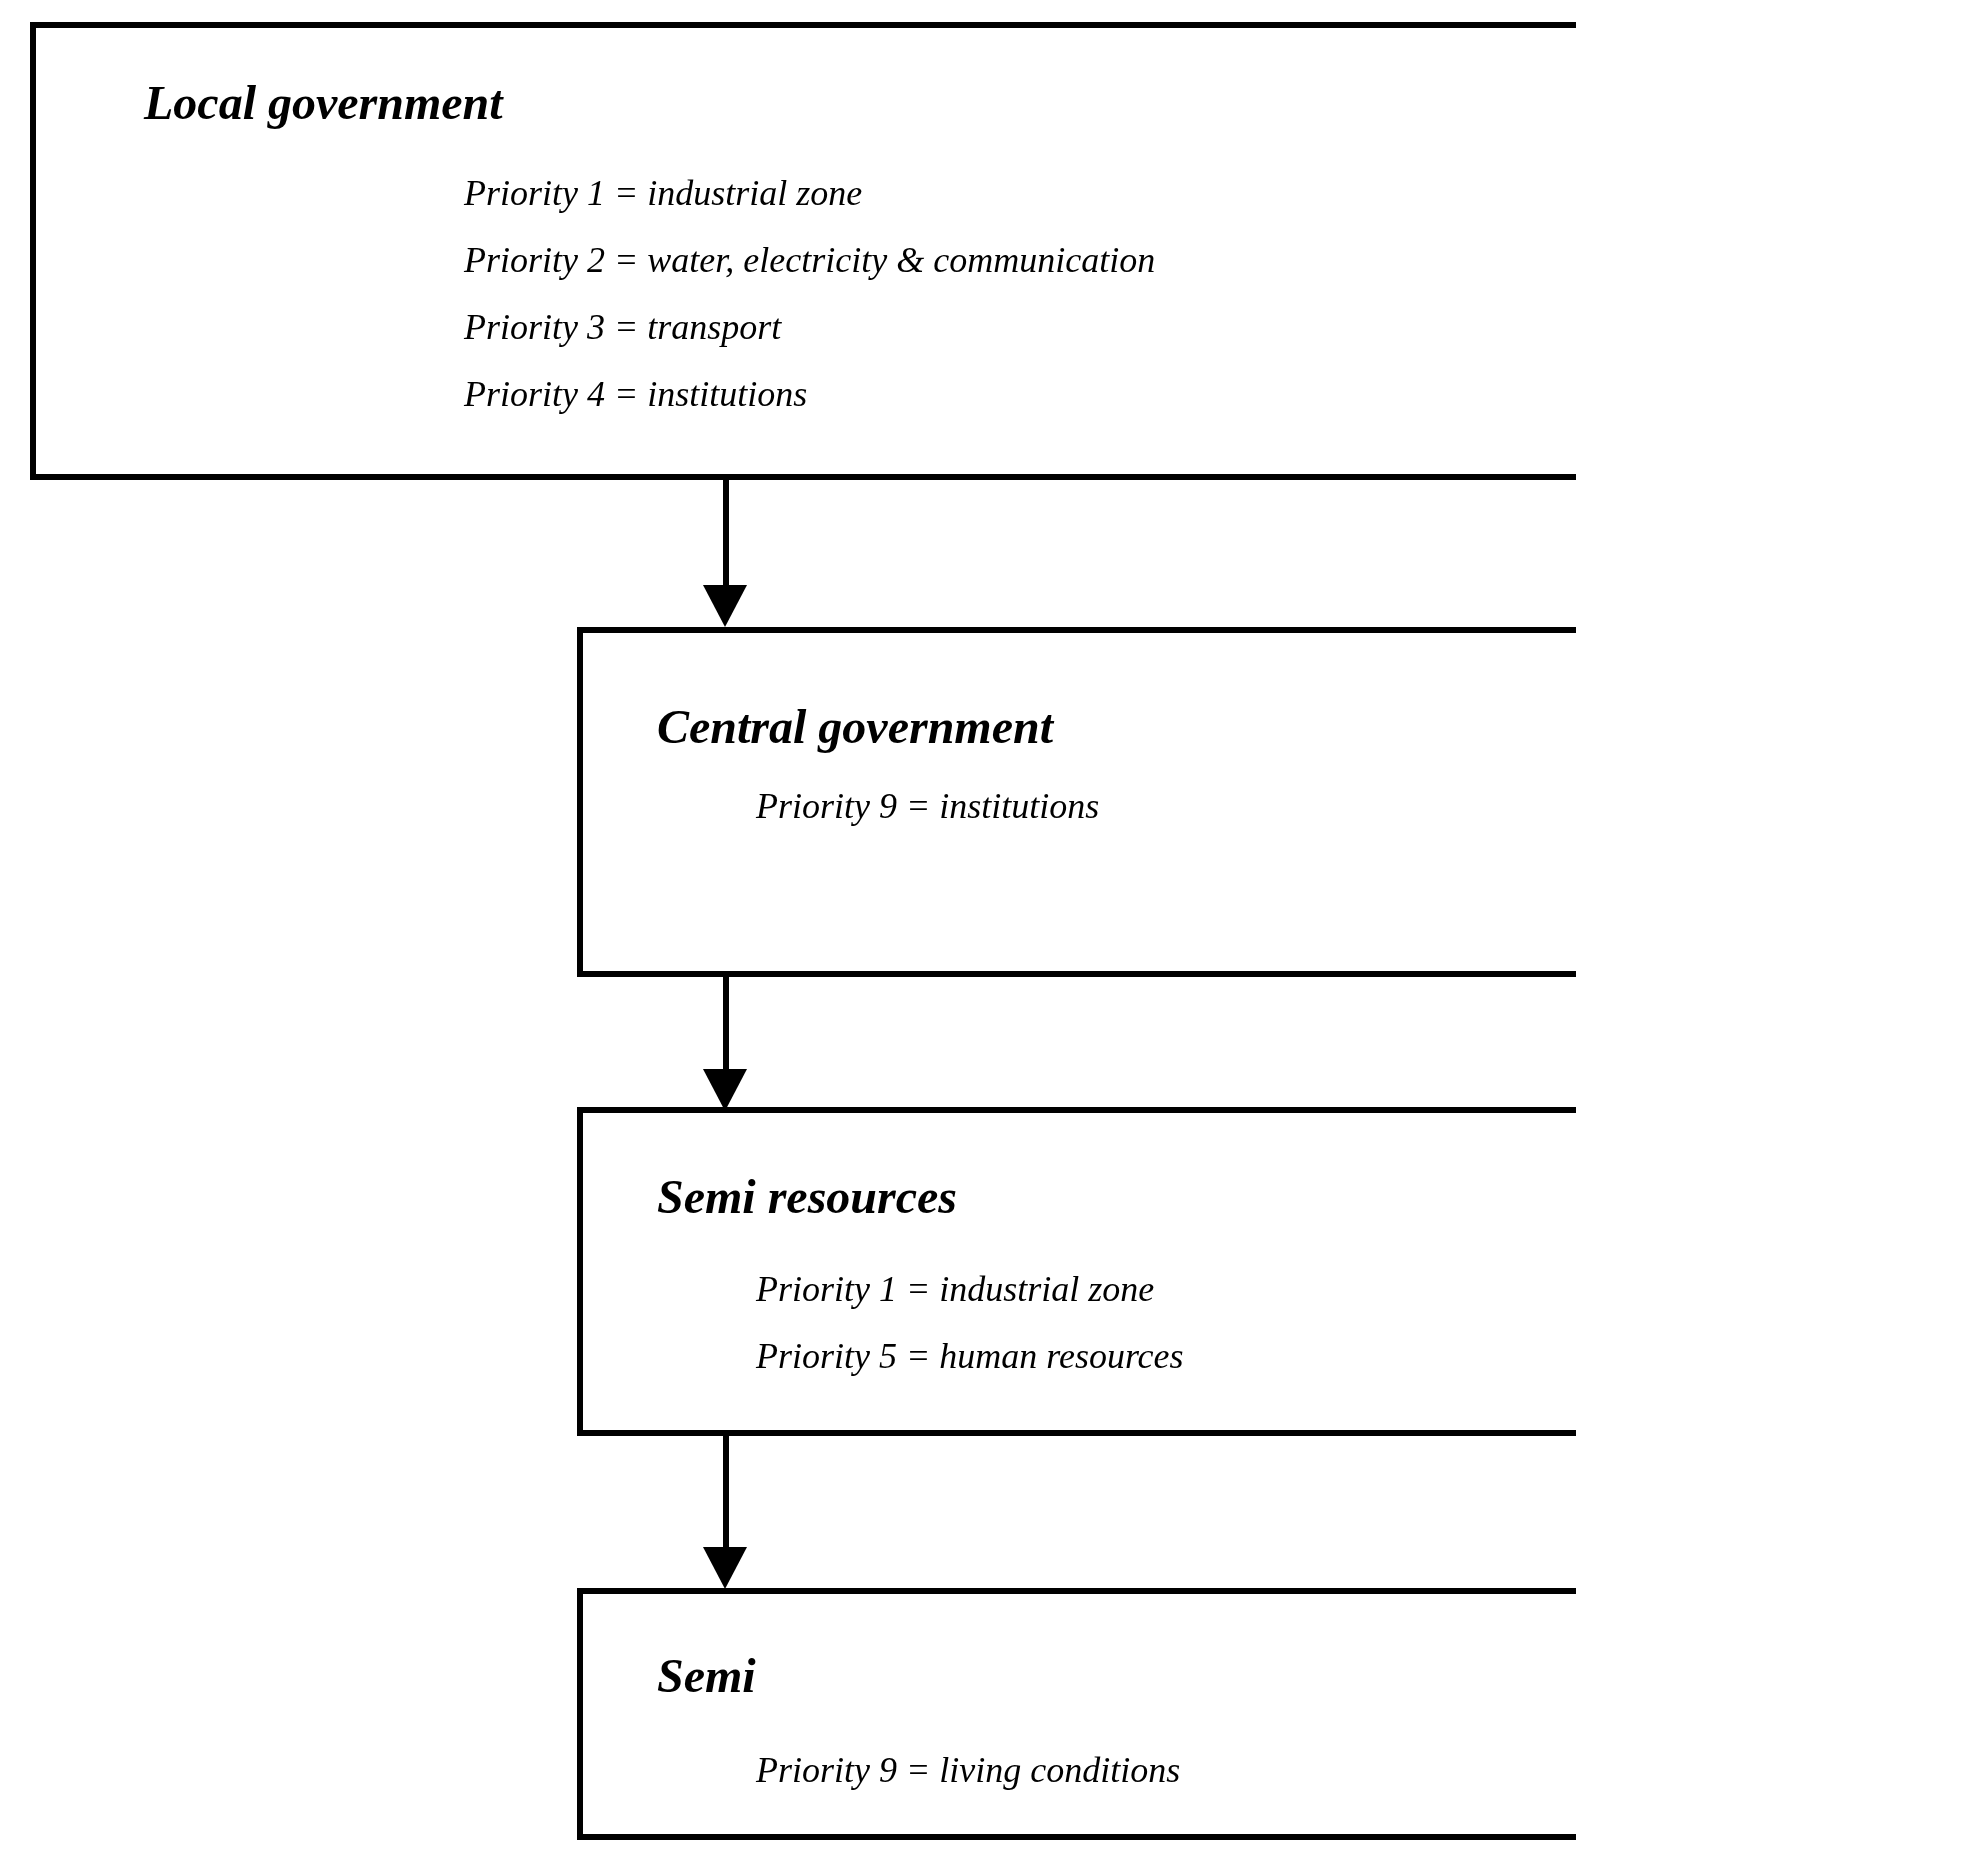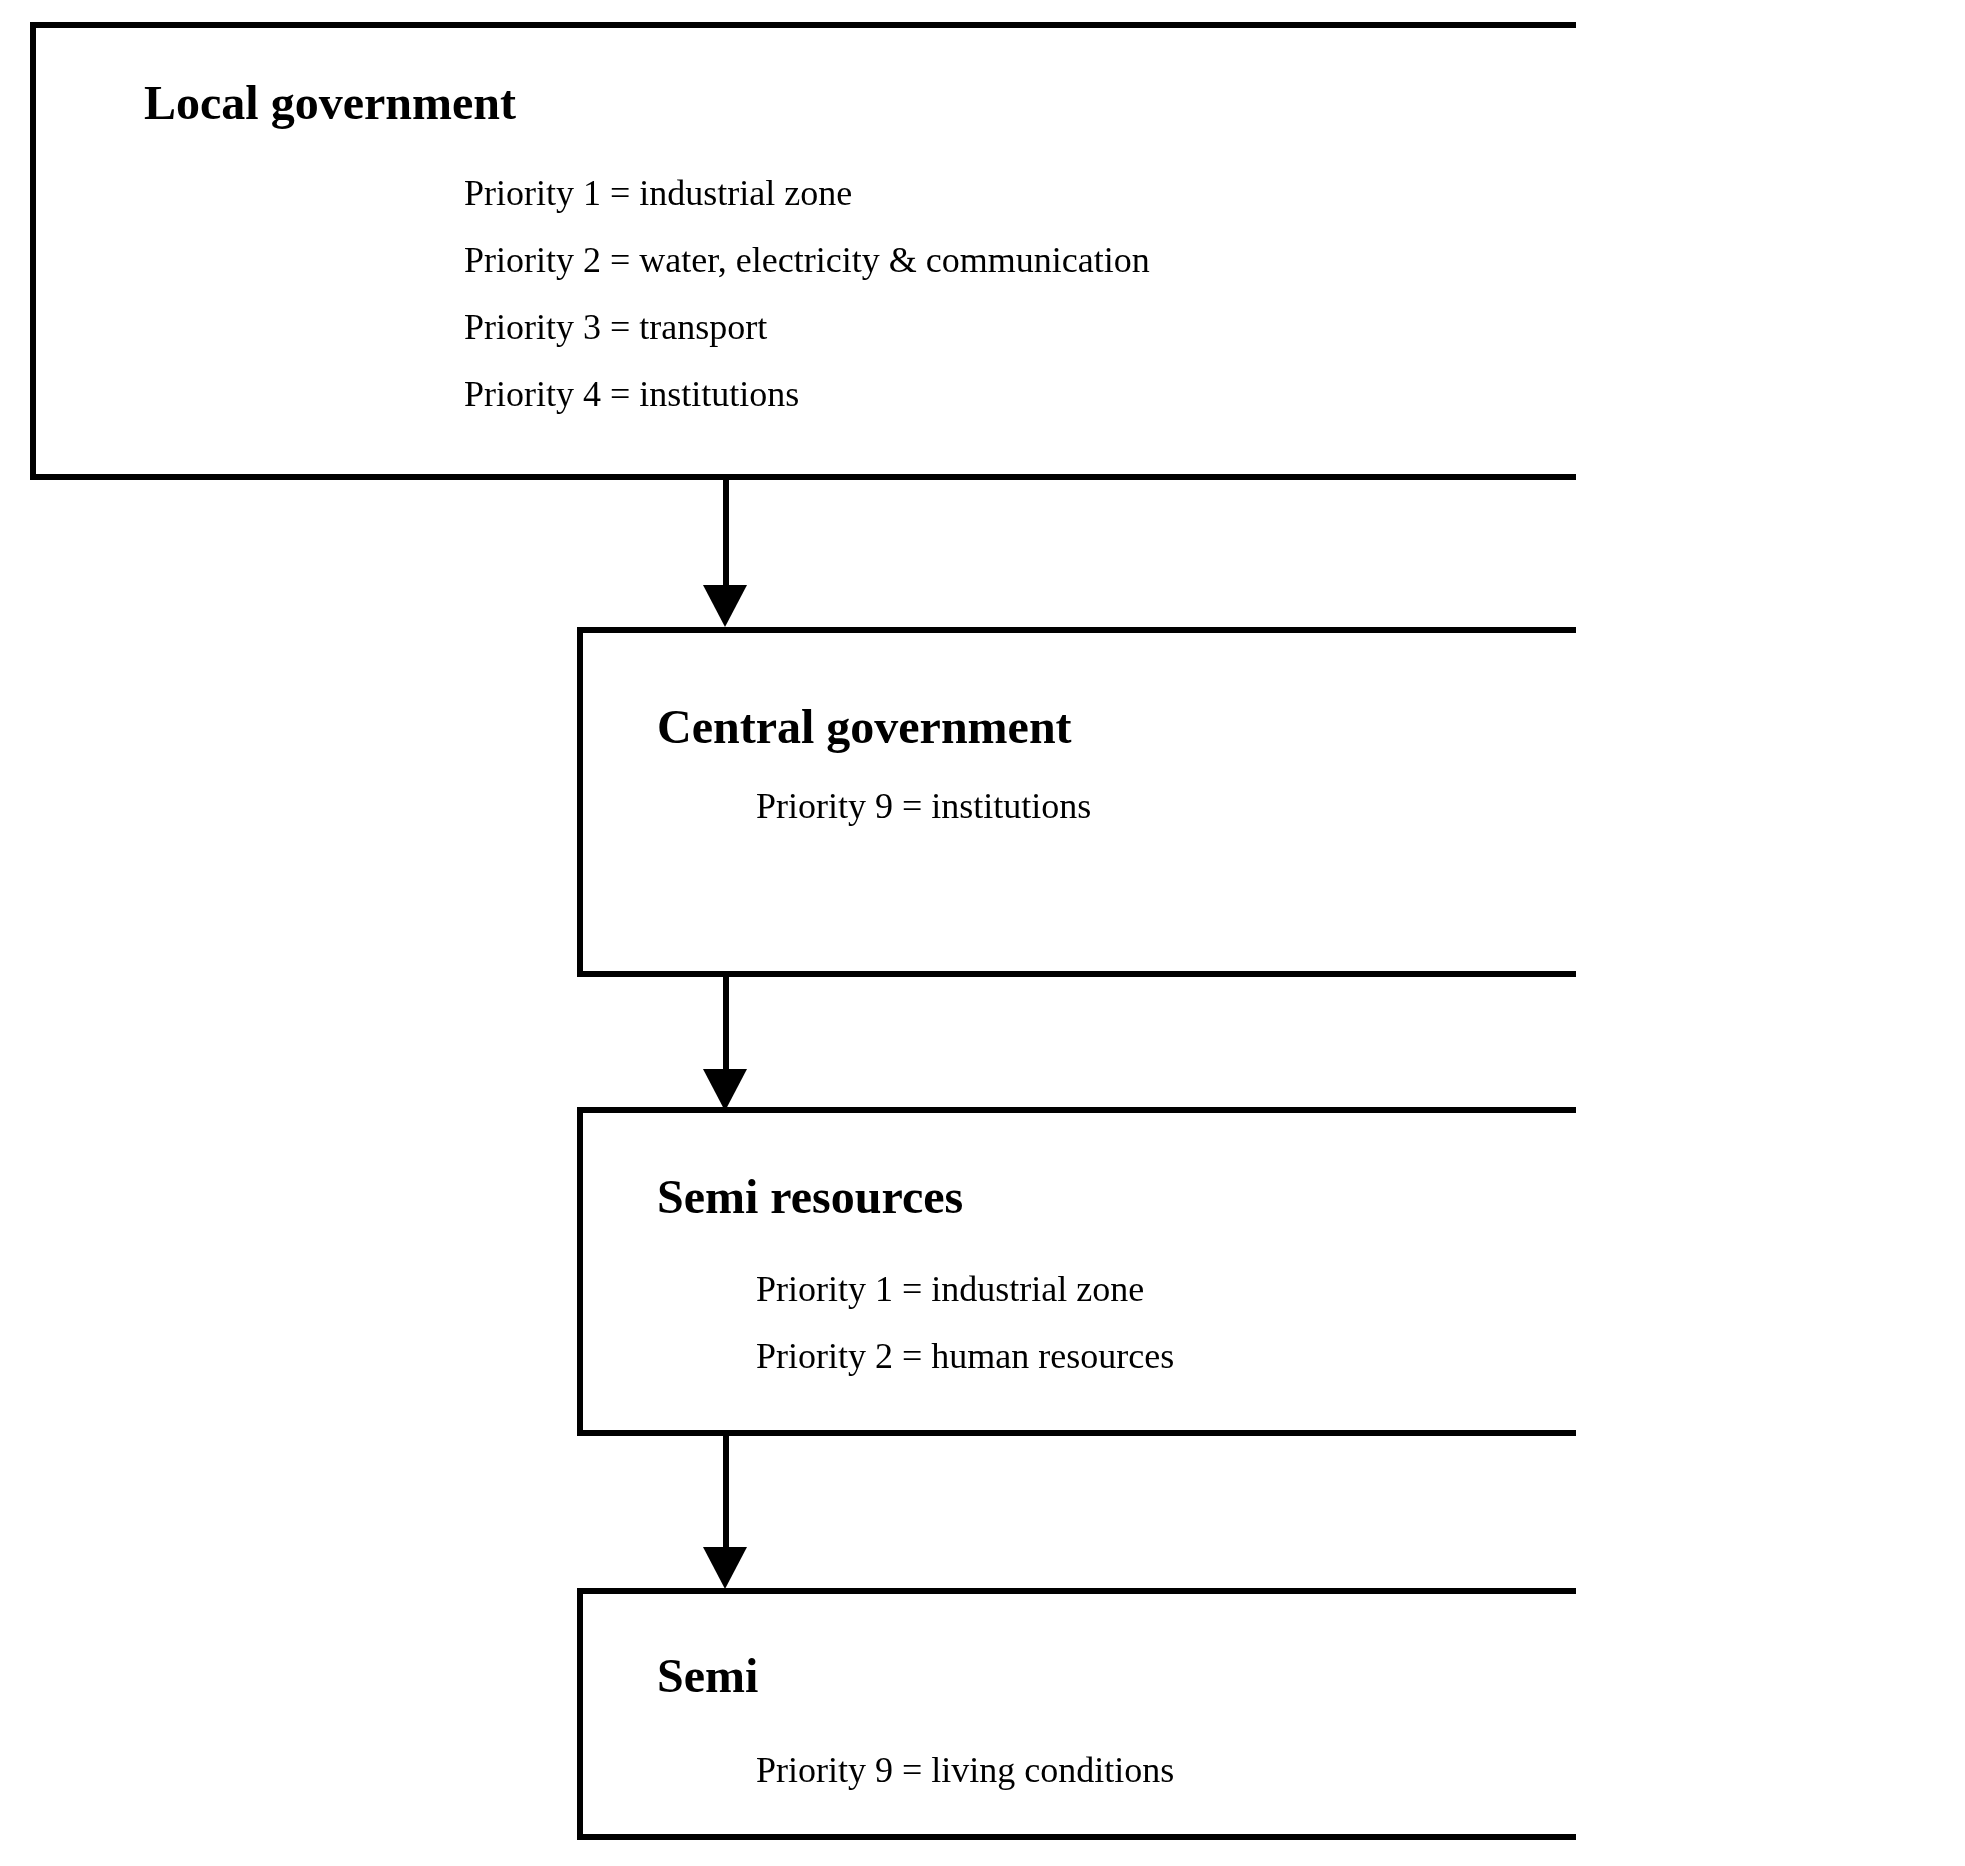--- a/index.html
+++ b/index.html
@@ -10,20 +10,21 @@
   body {
     font-family: "Liberation Serif", "DejaVu Serif", serif;
     color: #000000;
   }
   #canvas {
     position: relative;
     width: 1576px;
     height: 1867px;
     background: #ffffff;
     overflow: hidden;
+    font-style: italic;
   }
   .node-box {
     position: absolute;
     border: 6.3px solid #000000;
     background: #ffffff;
     box-sizing: border-box;
   }
   .node-title {
     position: absolute;
     font-weight: bold;
@@ -124,21 +125,21 @@
 
   <div class="flow-arrow" id="arrow-2">
     <div class="shaft"></div>
     <div class="head"></div>
   </div>
 
   <div class="node-box" id="box-semi"></div>
   <div class="node-title" id="title-semi">Semi resources</div>
   <div class="priority-list" id="list-semi">
     <span class="priority-line">Priority 1 = industrial zone</span>
-    <span class="priority-line">Priority 2 = human resources</span>
+    <span class="priority-line">Priority 5 = human resources</span>
   </div>
 
   <div class="flow-arrow" id="arrow-3">
     <div class="shaft"></div>
     <div class="head"></div>
   </div>
 
   <div class="node-box" id="box-npos"></div>
   <div class="node-title" id="title-npos">Semi</div>
   <div class="priority-list" id="list-npos">

